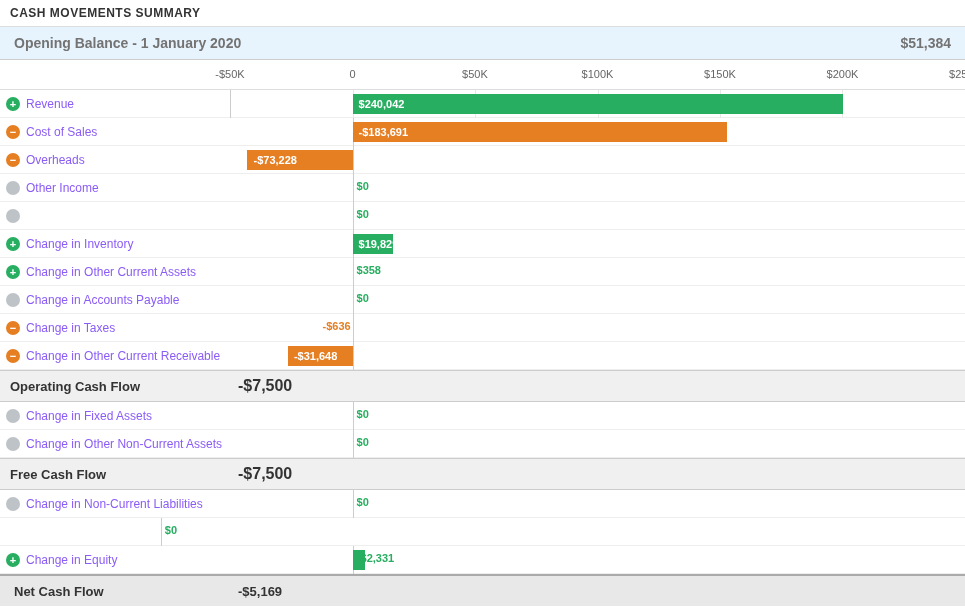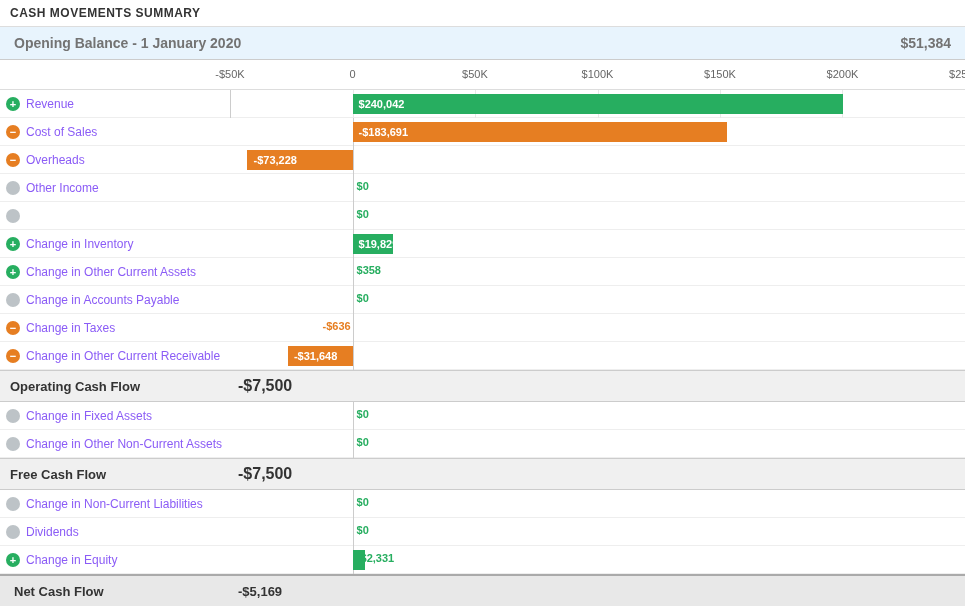--- a/index.html
+++ b/index.html
@@ -377,24 +377,20 @@
         <div class="icon-circle icon-gray"></div>
         <a href="#">Change in Non-Current Liabilities</a>
       </div>
       <div class="chart-canvas" style="position:relative; flex:1; height:28px;">
         <div class="grid-line" style="left:16.67%;background:#ccc;"></div>
         <span class="value-text" style="left:calc(16.67% + 4px);">$0</span>
       </div>
     </div>
 
     <div class="data-row">
-      <div class="row-label">
-        <div class="icon-circle icon-gray"></div>
-        <a href="#">Dividends</a>
-      </div>
       <div class="chart-canvas" style="position:relative; flex:1; height:28px;">
         <div class="grid-line" style="left:16.67%;background:#ccc;"></div>
         <span class="value-text" style="left:calc(16.67% + 4px);">$0</span>
       </div>
     </div>
 
     <div class="data-row">
       <div class="row-label">
         <div class="icon-circle icon-green">+</div>
         <a href="#">Change in Equity</a>

